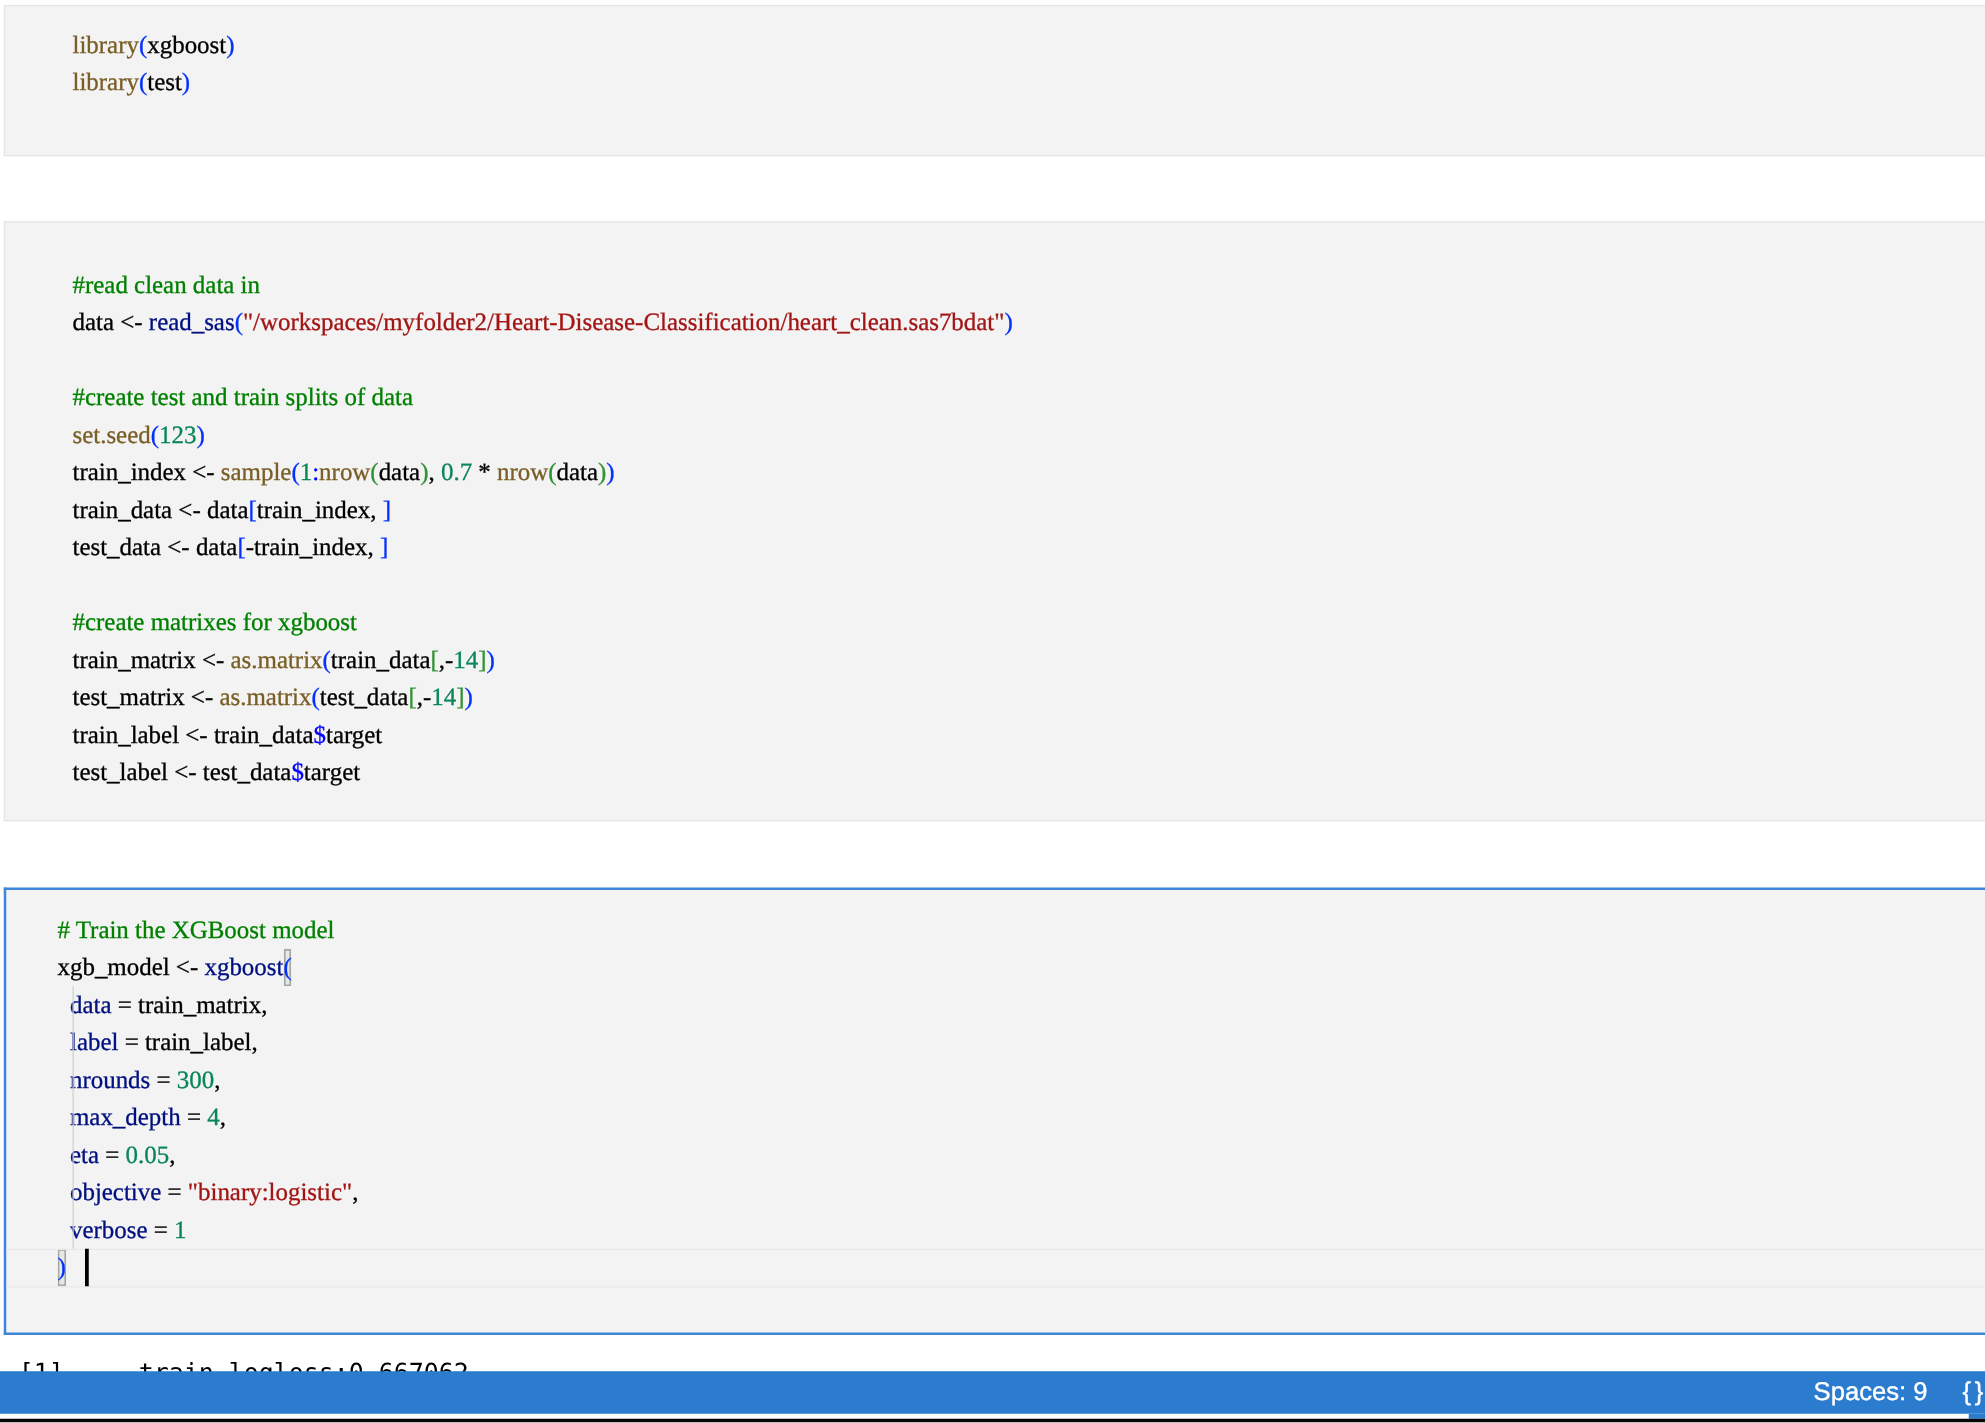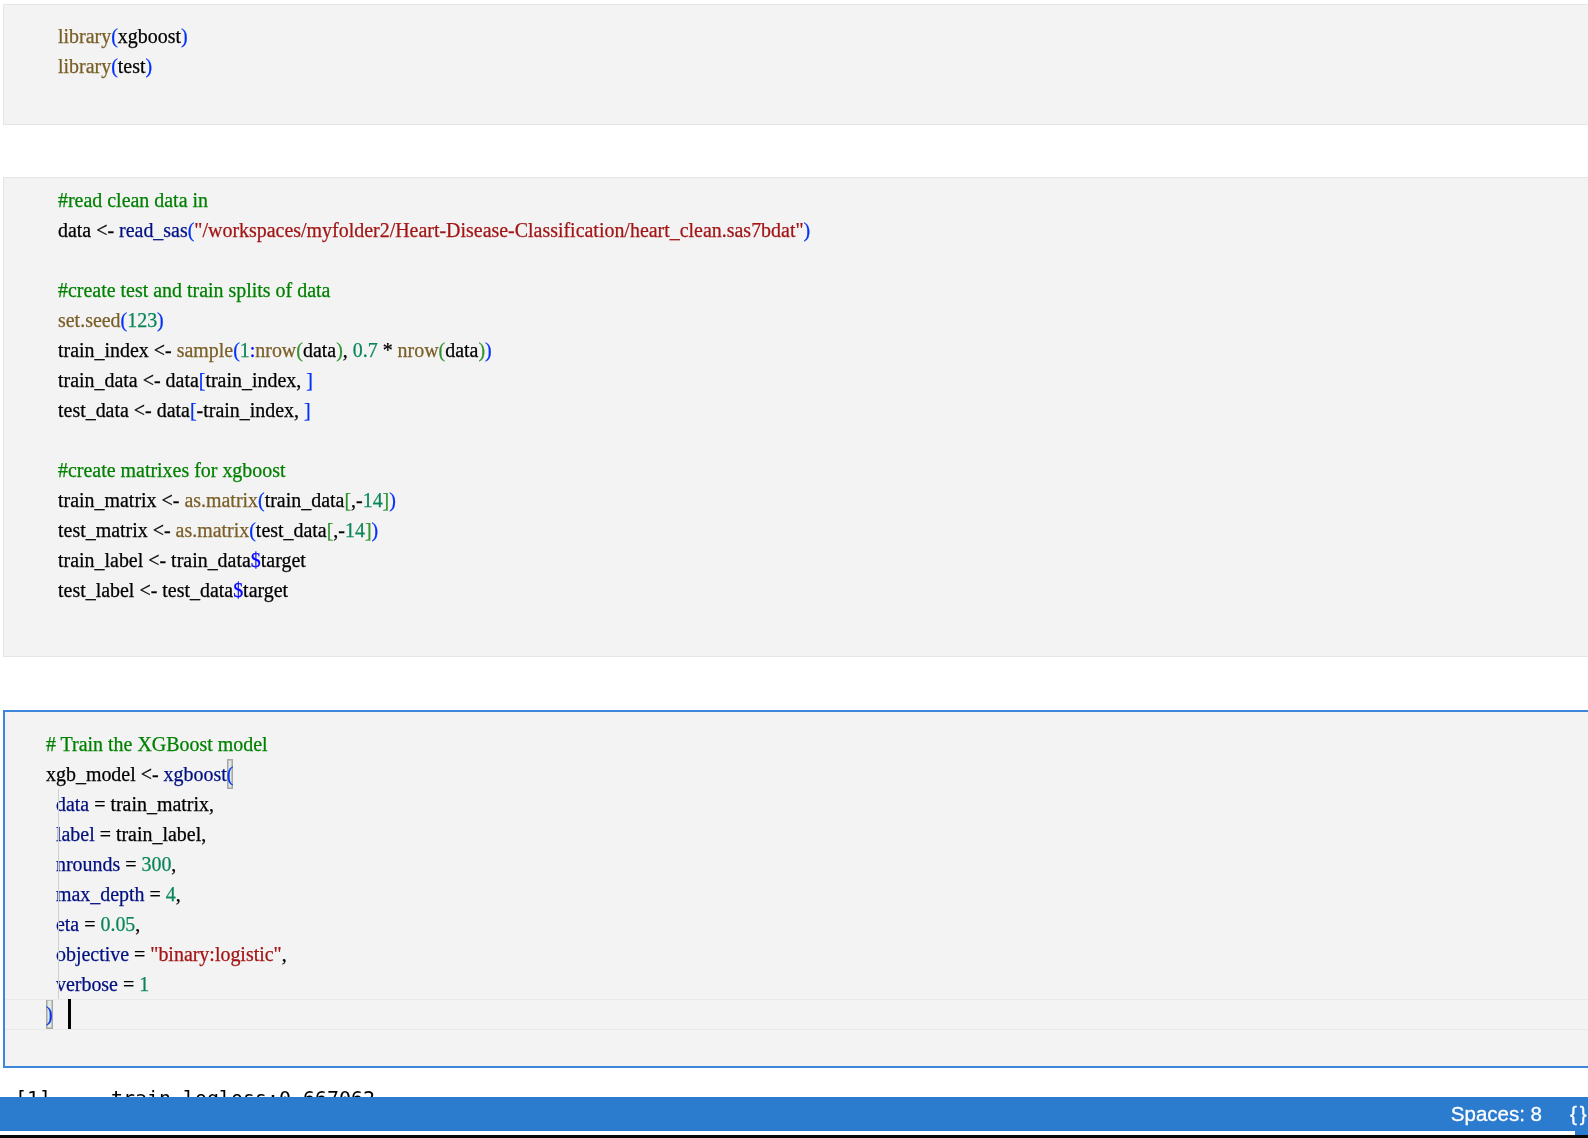--- a/index.html
+++ b/index.html
@@ -47,21 +47,21 @@
   .code{
     position:absolute;
     font-family:Liberation Serif, serif;
     font-size:19.95px;
     line-height:30px;
     white-space:pre;
     color:var(--tok-df);
     -webkit-text-stroke:0.25px currentColor;
   }
   #code-1{left:58px;top:21px;}
-  #code-2{left:58px;top:185px;}
+  #code-2{left:58px;top:213px;}
   #code-3{left:46px;top:729px;}
   .code .line{height:30px;}
   .tok-df{color:var(--tok-df);}
   .tok-cm{color:var(--tok-cm);}
   .tok-fn{color:var(--tok-fn);}
   .tok-vr{color:var(--tok-vr);}
   .tok-st{color:var(--tok-st);}
   .tok-nm{color:var(--tok-nm);}
   .tok-kw{color:var(--tok-kw);}
   .tok-b1{color:var(--tok-b1);}
@@ -142,18 +142,18 @@
 <div class="code" id="code-3"><div class="line"><span class="tok-cm"># Train the XGBoost model</span></div><div class="line"><span class="tok-df">xgb_model &lt;- </span><span class="tok-vr">xgboost</span><span class="tok-b1 match-box">(</span></div><div class="line"><span class="tok-df">  </span><span class="tok-vr">data</span><span class="tok-df"> = train_matrix,</span></div><div class="line"><span class="tok-df">  </span><span class="tok-vr">label</span><span class="tok-df"> = train_label,</span></div><div class="line"><span class="tok-df">  </span><span class="tok-vr">nrounds</span><span class="tok-df"> = </span><span class="tok-nm">300</span><span class="tok-df">,</span></div><div class="line"><span class="tok-df">  </span><span class="tok-vr">max_depth</span><span class="tok-df"> = </span><span class="tok-nm">4</span><span class="tok-df">,</span></div><div class="line"><span class="tok-df">  </span><span class="tok-vr">eta</span><span class="tok-df"> = </span><span class="tok-nm">0.05</span><span class="tok-df">,</span></div><div class="line"><span class="tok-df">  </span><span class="tok-vr">objective</span><span class="tok-df"> = </span><span class="tok-st">"binary:logistic"</span><span class="tok-df">,</span></div><div class="line"><span class="tok-df">  </span><span class="tok-vr">verbose</span><span class="tok-df"> = </span><span class="tok-nm">1</span></div><div class="line"><span class="tok-b1 match-box">)</span></div></div>
 
 <div class="decor" id="current-line-top"></div>
 <div class="decor" id="current-line-bottom"></div>
 <div class="decor" id="indent-guide"></div>
 <div class="decor" id="cursor"></div>
 
 <div id="output-line">[1]     train-logloss:0.667062</div>
 
 <div id="status-bar">
-  <div class="sb-item" id="sb-spaces">Spaces: 8</div>
+  <div class="sb-item" id="sb-spaces">Spaces: 9</div>
   <div class="sb-item" id="sb-braces">{}</div>
 </div>
 <div class="decor" id="statusbar-corner"></div>
 <div class="decor" id="bottom-white-strip"></div>
 <div class="decor" id="bottom-black-strip"></div>
 
 </body></html>

